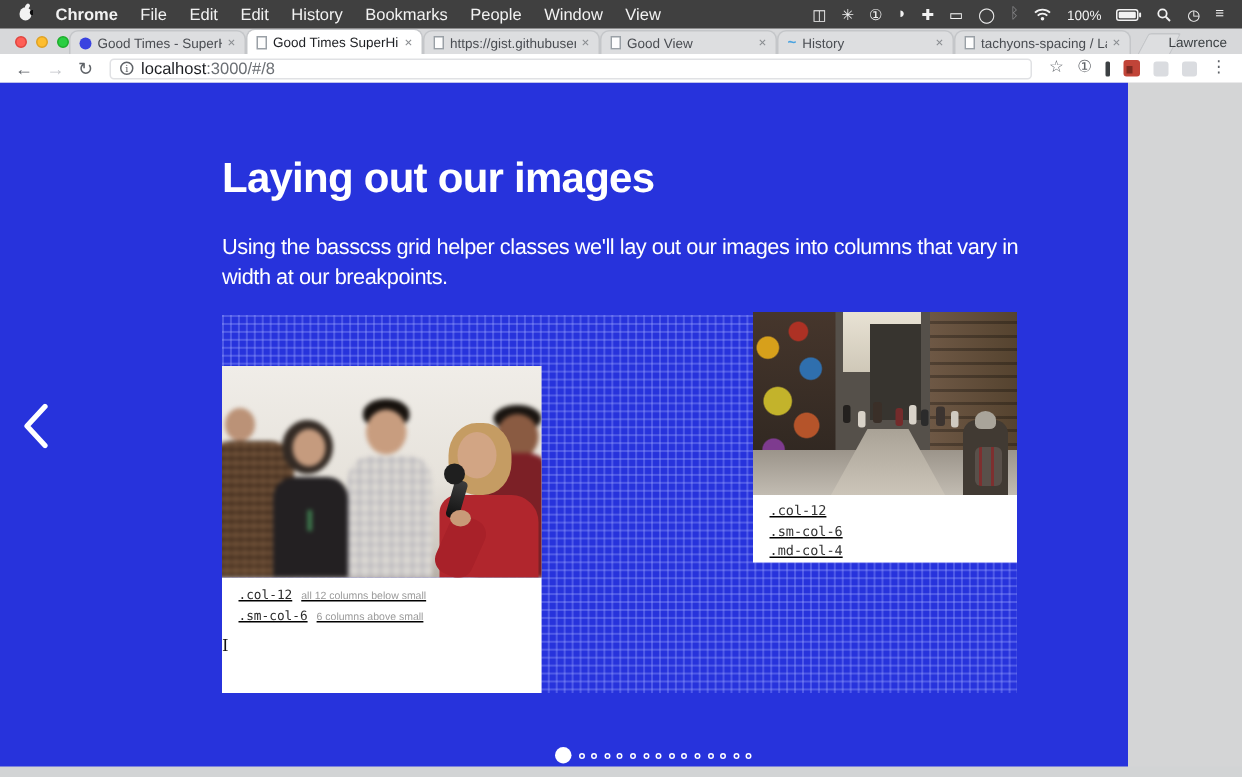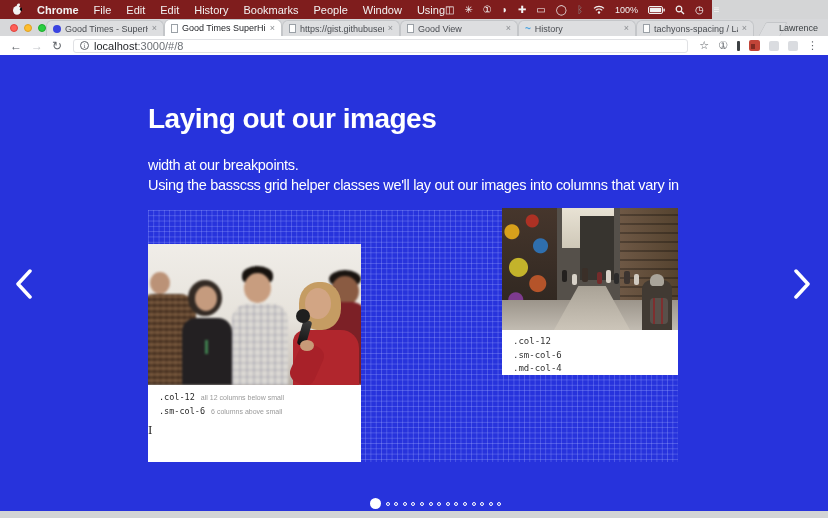--- a/index.html
+++ b/index.html
@@ -3,22 +3,22 @@
 <meta charset="utf-8">
 <style>
   * { margin:0; padding:0; box-sizing:border-box; }
   html,body { width:828px; height:518px; }
   body {
     position:relative; font-family:"Liberation Sans", sans-serif;
     background:#d4d5d6; overflow:hidden;
   }
   
   .menubar {
-    position:absolute; left:0; top:0; width:712px; height:19px;
-    background:#7f1d1d; color:#f2f2f2; display:flex; align-items:center;
+    position:absolute; left:0; top:0; width:828px; height:19px;
+    background:#404040; color:#f2f2f2; display:flex; align-items:center;
     padding:0 12px; font-size:11px; z-index:50;text-align:center;
   }
   .menubar .left { display:flex; align-items:center; gap:15px; }
   .menubar .app-name { font-weight:bold; }
   .menubar .mitem { white-space:nowrap; }
   .menubar .right { margin-left:auto; display:flex; align-items:center; gap:10px; font-size:10px; }
   .menubar .right .sicon { display:inline-flex; align-items:center; }
   .sicon.dim { color:#8e8e90; }
   .batt-label { font-size:9px; }
   
@@ -66,21 +66,21 @@
   .url .host { color:#1d1f23; }
   .url .path { color:#6c7075; }
   .tool-icons { display:flex; align-items:center; gap:9px; }
   .ticon { font-size:11px; color:#5f6368; line-height:1; }
   .bar-ext { width:3px; height:10px; background:#3c4043; border-radius:1px; }
   .red-ext { width:11px; height:11px; border-radius:2px; background:#c14438; position:relative; }
   .red-ext::after { content:""; position:absolute; left:2px; bottom:2px; width:4px; height:5px; background:#7e2a22; }
   .dim-ext { width:10px; height:10px; border-radius:2px; background:#dadce0; }
   
   .content {
-    position:absolute; left:0; top:55px; width:828px; height:456px;
+    position:absolute; left:0; top:55px; width:752px; height:456px;
     background:#2733dc; overflow:hidden; z-index:10;
   }
   .grid-backdrop {
     position:absolute; left:148px; top:155px; width:530px; height:252px;
     background-image:
       linear-gradient(rgba(160,170,255,.33) 1px, transparent 1px),
       linear-gradient(90deg, rgba(160,170,255,.33) 1px, transparent 1px);
     background-size:5.3px 5.3px;
   }
   .slide-title {
@@ -90,21 +90,21 @@
   .slide-subtitle {
     position:absolute; left:148px; top:100px; color:#fff;
     font-size:14.5px; letter-spacing:-0.3px; line-height:20px;
   }
   figure { position:absolute; }
   .fig-left { left:148px; top:189px; width:213px; }
   .fig-right { left:502px; top:153px; width:176px; }
   .photo { position:relative; overflow:hidden; }
   .photo-left { width:213px; height:141px; background:linear-gradient(180deg,#f0ede8 0%,#e6e2db 55%,#cfc9c1 85%,#b5aea5 100%); }
   .photo-right { width:176px; height:122px; background:#55504a; }
-  .caption { background:#fff; padding:7px 0 0 11px; }
+  .caption { background:#fff; padding:7px 0 0 11px;text-decoration:underline; }
   .caption-left { height:77px; }
   .caption-right { height:45px; padding-top:6px; }
   .cap-row { display:flex; align-items:baseline; gap:6px; margin-bottom:3.6px; }
   .cap-code { font-family:"DejaVu Sans Mono", monospace; font-size:8.5px; color:#2a2a2a; white-space:nowrap; }
   .caption-right .cap-code { font-size:9px; color:#333; }
   .cap-desc { font-size:7px; color:#9a9a9a; white-space:nowrap; }
   
   .pp { position:absolute; }
   .blurred { filter:blur(1.3px); }
   .plaid-body { left:-10px; top:50px; width:58px; height:91px; border-radius:16px 16px 0 0;
@@ -179,21 +179,21 @@
       </svg>
     </span>
     <span class="mitem app-name">Chrome</span>
     <span class="mitem">File</span>
     <span class="mitem">Edit</span>
     <span class="mitem">Edit</span>
     <span class="mitem">History</span>
     <span class="mitem">Bookmarks</span>
     <span class="mitem">People</span>
     <span class="mitem">Window</span>
-    <span class="mitem">Using</span>
+    <span class="mitem">View</span>
   </div>
   <div class="right">
     <span class="sicon">◫</span>
     <span class="sicon">✳</span>
     <span class="sicon">①</span>
     <span class="sicon">◗</span>
     <span class="sicon">✚</span>
     <span class="sicon">▭</span>
     <span class="sicon">◯</span>
     <span class="sicon dim">ᛒ</span>
@@ -282,22 +282,22 @@
     <span class="dim-ext"></span>
     <span class="ticon">⋮</span>
   </div>
 </div>
 
 <div class="content" style="background: rgb(39, 51, 220);">
   <div class="grid-backdrop"></div>
 
   <h1 class="slide-title">Laying out our images</h1>
   <div class="slide-subtitle">
+    <div>Using the basscss grid helper classes we'll lay out our images into columns that vary in</div>
     <div>width at our breakpoints.</div>
-    <div>Using the basscss grid helper classes we'll lay out our images into columns that vary in</div>
   </div>
 
   <figure class="fig-left">
     <div class="photo photo-left">
       <div class="blurred">
         <div class="pp plaid-body"></div>
         <div class="pp plaid-head"></div>
         <div class="pp wblack-hair"></div>
         <div class="pp wblack-head"></div>
         <div class="pp wblack-body"></div>

